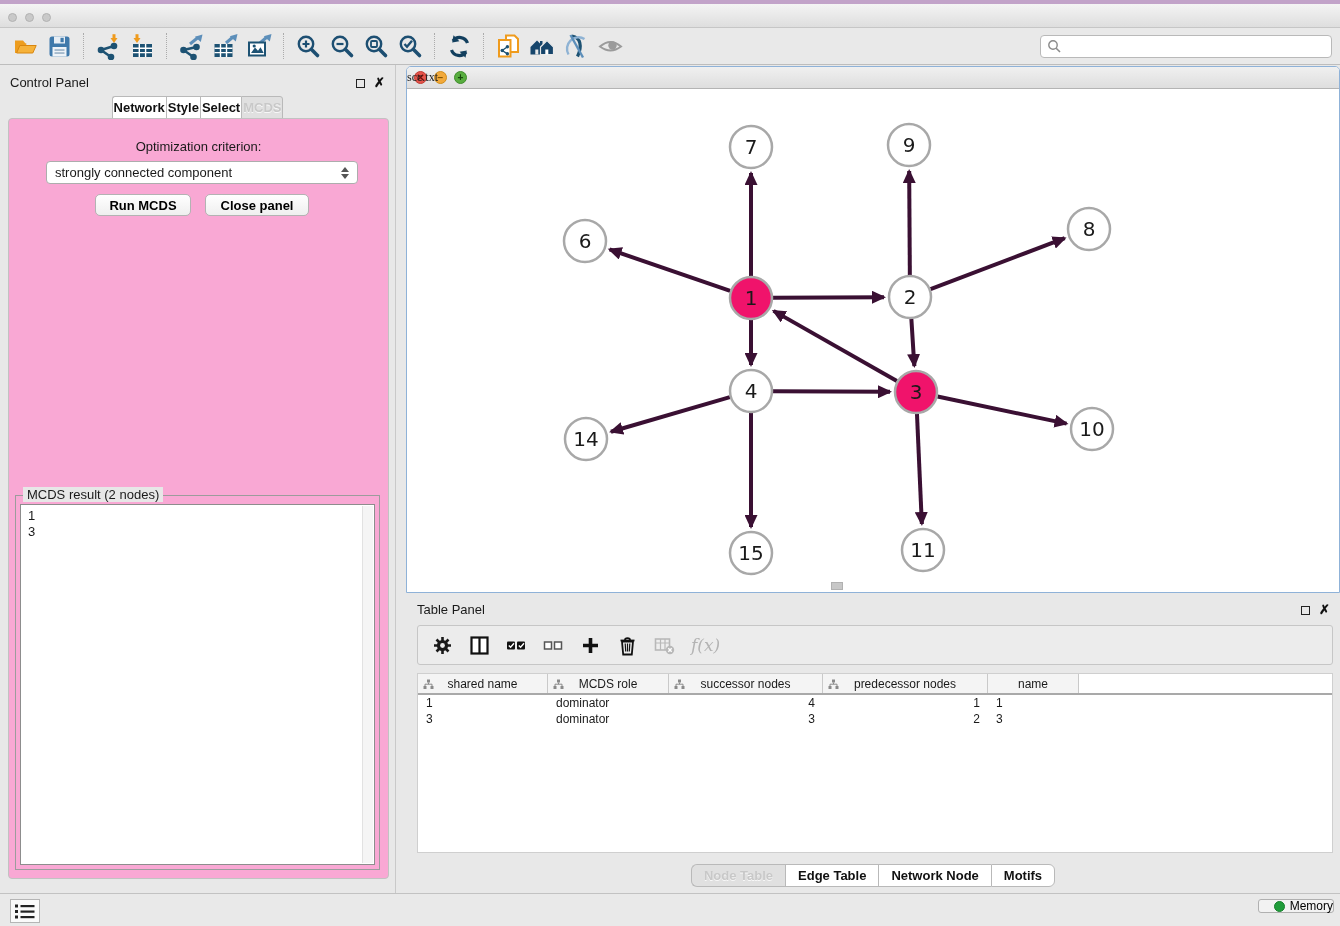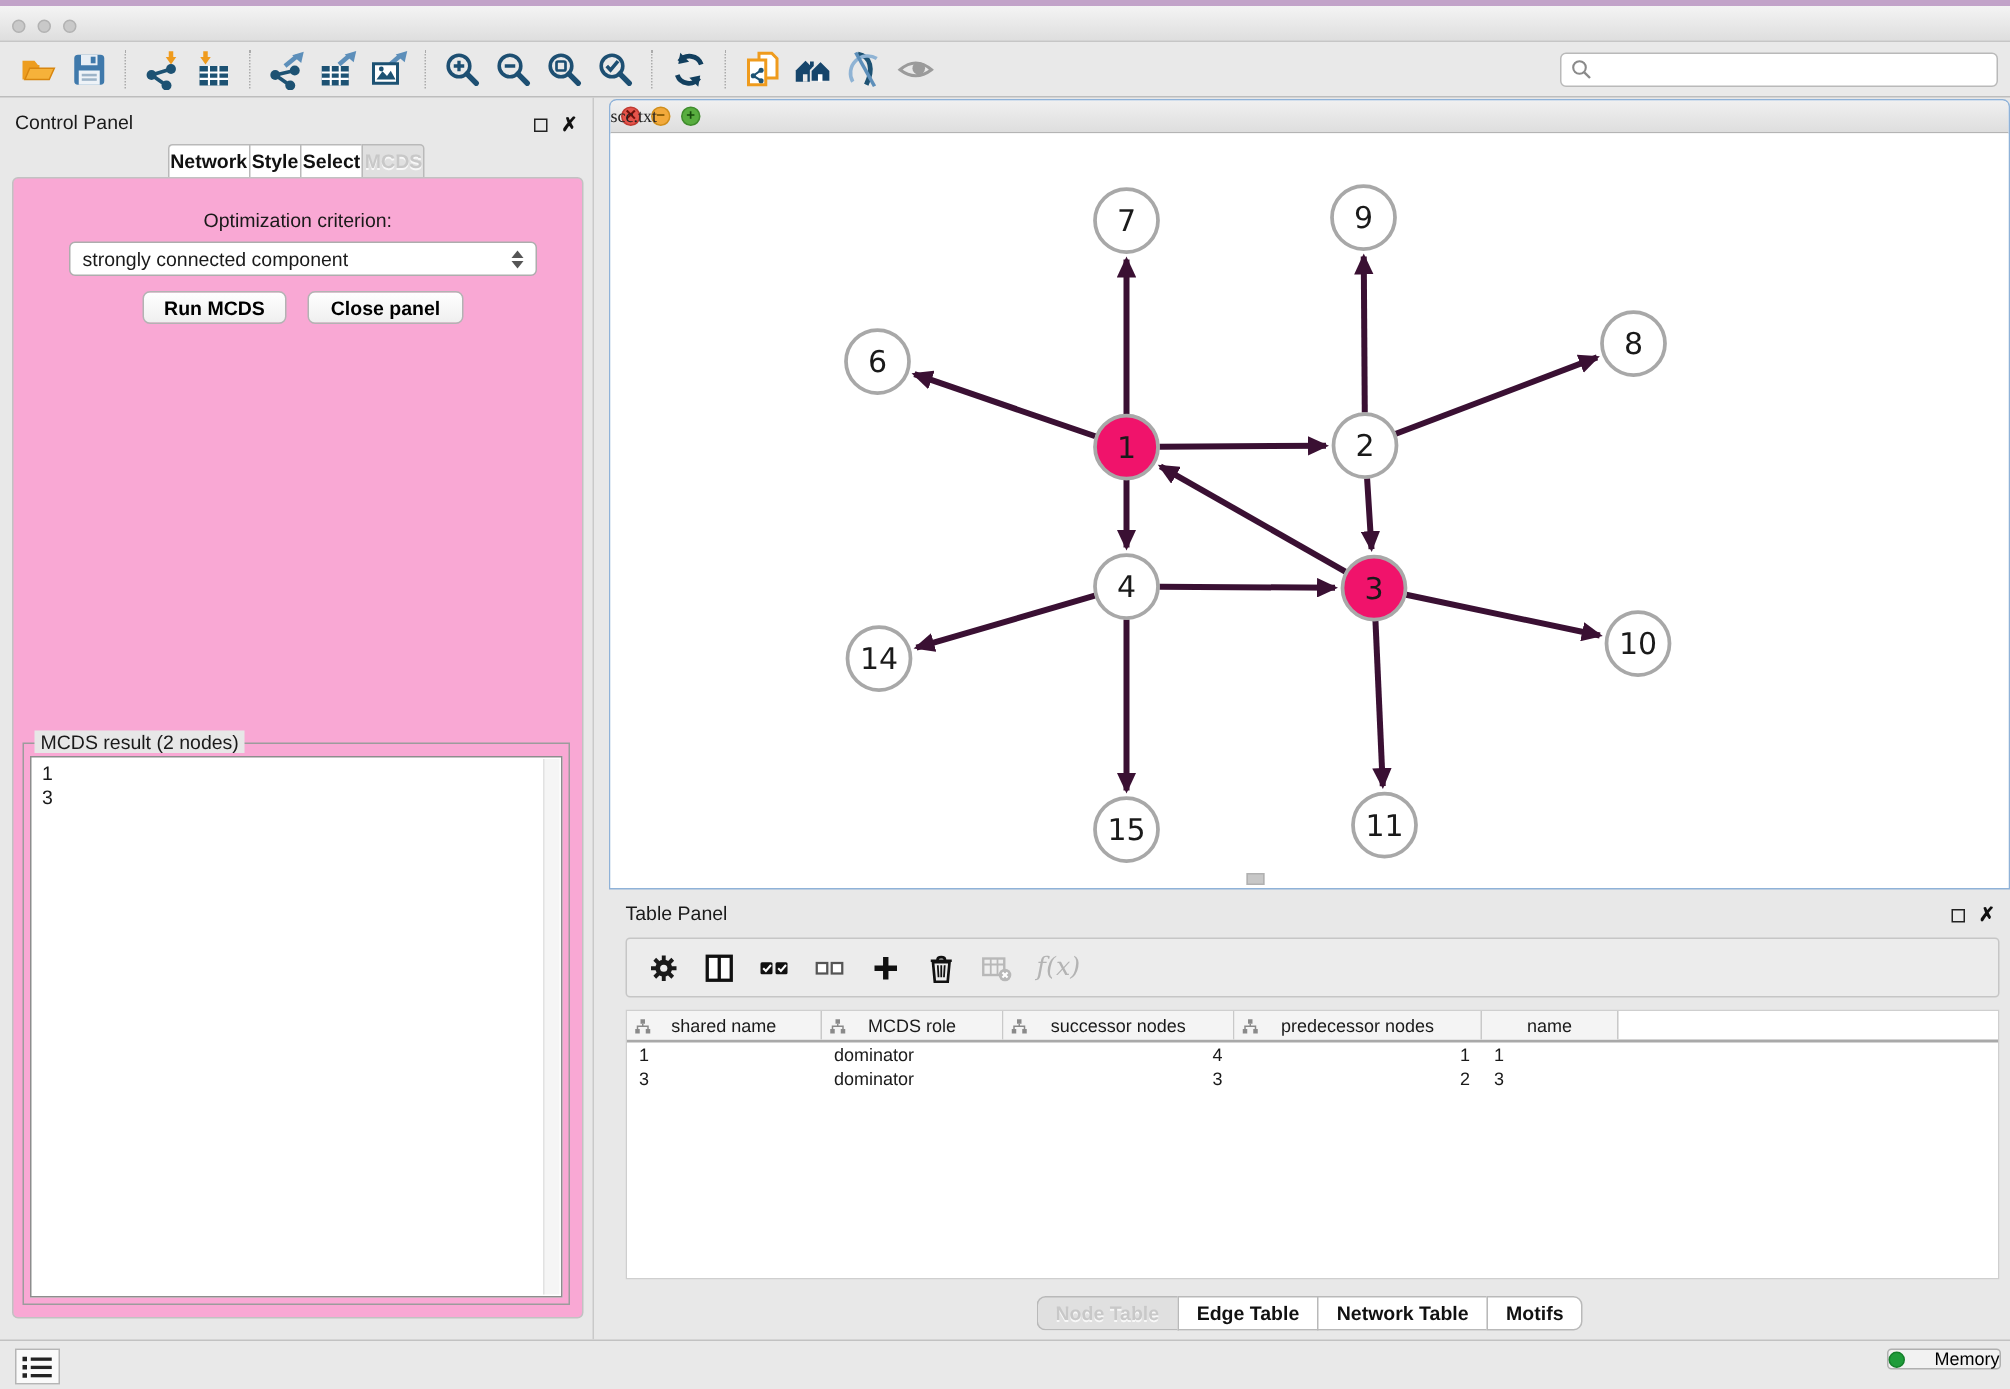--- a/index.html
+++ b/index.html
@@ -106,21 +106,21 @@
   .tp-tabs .tab:first-child { border-radius:6px 0 0 6px; }
   .tp-tabs .tab:last-child { border-radius:0 6px 6px 0; }
 
   
   .statusbar { position:absolute; left:0; right:0; bottom:0; height:33px;
     background:#e9e9e9; border-top:1px solid #c2c2c2; }
   .list-btn { position:absolute; left:10px; top:5px; width:30px; height:24px;
     background:#fafafa; border:1px solid #b5b5b5; display:flex; align-items:center; justify-content:center; }
   .mem-btn { position:absolute; right:6px; top:5px; width:76px; height:14px;
     background:#f2f2f2; border:1px solid #b0b0b0; border-radius:3px;
-    display:flex; align-items:center; justify-content:space-between; gap:5px; font-size:12px; }
+    display:flex; align-items:center; justify-content:flex-end; gap:5px; font-size:12px; }
   .mem-dot { width:11px; height:11px; border-radius:50%; background:#1f9c3a; border:1px solid #15802b; }
 </style>
 </head>
 <body>
 
 <div class="titlebar">
   <div class="mac-dots">
     <span></span>
     <span></span>
     <span></span>
@@ -513,21 +513,21 @@
           <div class="td" style="width: 121px; text-align: left; padding: 0px 0px 0px 8px;">dominator</div>
           <div class="td" style="width: 154px; text-align: right; padding: 0px 8px 0px 0px;">3</div>
           <div class="td" style="width: 165px; text-align: right; padding: 0px 8px 0px 0px;">2</div>
           <div class="td" style="width: 91px; text-align: left; padding: 0px 0px 0px 8px;">3</div>
         </div>
       </div>
   </div>
   <div class="tp-tabs">
       <span class="tab selected">Node Table</span>
       <span class="tab">Edge Table</span>
-      <span class="tab">Network Table</span>
+      <span class="tab">Network Node</span>
       <span class="tab">Motifs</span>
     </div>
 </div>
 
 <div class="statusbar">
   <button class="list-btn">
     <svg width="22" height="17" viewBox="0 0 22 17">
         <rect x="1" y="1.5" width="3" height="3" fill="#222"></rect>
         <rect x="6.5" y="2" width="14" height="2.2" fill="#222"></rect>
         <rect x="1" y="7" width="3" height="3" fill="#222"></rect>

